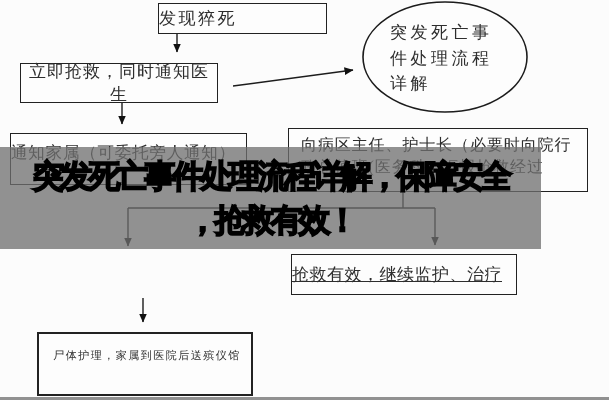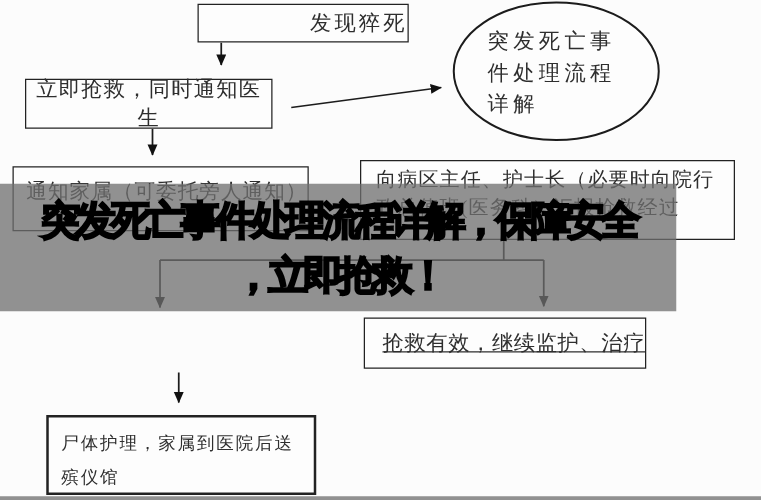--- a/index.html
+++ b/index.html
@@ -9,36 +9,36 @@
     background:#fcfcfc;
     overflow:hidden;
     font-family:"Liberation Serif","DejaVu Serif",serif;
   }
   .connectors{position:absolute;left:0;top:0;z-index:1;}
   .node{
     position:absolute;
     border:1.6px solid #222;
     background:#fdfdfd;
     color:#2e2e2e;
-    display:flex;align-items:center;justify-content:flex-end;
+    display:flex;align-items:center;justify-content:flex-start;
     box-sizing:border-box;
     z-index:2;
     text-align:center;
   }
   .n-discover{left:158px;top:3px;width:169px;height:31px;font-size:17px;letter-spacing:2.5px;}
   .n-rescue{left:20px;top:63px;width:198px;height:40px;font-size:17px;letter-spacing:1px;}
   .n-notify{left:10px;top:133px;width:237px;height:52px;font-size:16.5px;letter-spacing:.8px;
             align-items:flex-start;padding-top:8px;}
   .n-report{left:288px;top:128px;width:300px;height:64px;font-size:16px;letter-spacing:.9px;
             align-items:flex-start;justify-content:flex-start;text-align:left;
             padding:5px 5px 0 12px;line-height:22px;}
   .n-fail{left:2px;top:255px;width:256px;height:42px;font-size:17.5px;letter-spacing:1px;}
   .n-success{left:291px;top:254px;width:226px;height:41px;font-size:17px;letter-spacing:.5px;text-decoration:underline;}
-  .n-morgue{left:37px;top:332px;width:216px;height:64px;font-size:14px;letter-spacing:1.5px;
-            border-width:2.2px;align-items:flex-start;justify-content:flex-start;text-align:left;
+  .n-morgue{left:37px;top:332px;width:216px;height:64px;font-size:11px;letter-spacing:1.5px;
+            border-width:2.2px;align-items:flex-start;justify-content:center;text-align:left;
             padding:8px 6px 0 10px;line-height:27px;}
   .ellipse-label{
     position:absolute;left:390px;top:20px;width:110px;
     font-size:17px;letter-spacing:3.5px;line-height:25.5px;
     color:#2e2e2e;z-index:2;
   }
   .overlay-band{
     position:absolute;left:0;top:147px;width:541px;height:102px;
     background:rgba(110,110,110,0.76);
     z-index:5;
@@ -104,18 +104,18 @@
   <div class="node n-success">
     <span>抢救有效，继续监护、治疗</span>
   </div>
 
   <div class="node n-morgue">
     <span>尸体护理，家属到医院后送殡仪馆</span>
   </div>
 
   <div class="overlay-band">
     <div class="headline">突发死亡事件处理流程详解，保障安全</div>
-    <div class="headline">，立即抢救！</div>
+    <div class="headline">，抢救有效！</div>
   </div>
 
   <div class="bottom-strip"></div>
 
 </div>
 
 </body></html>

